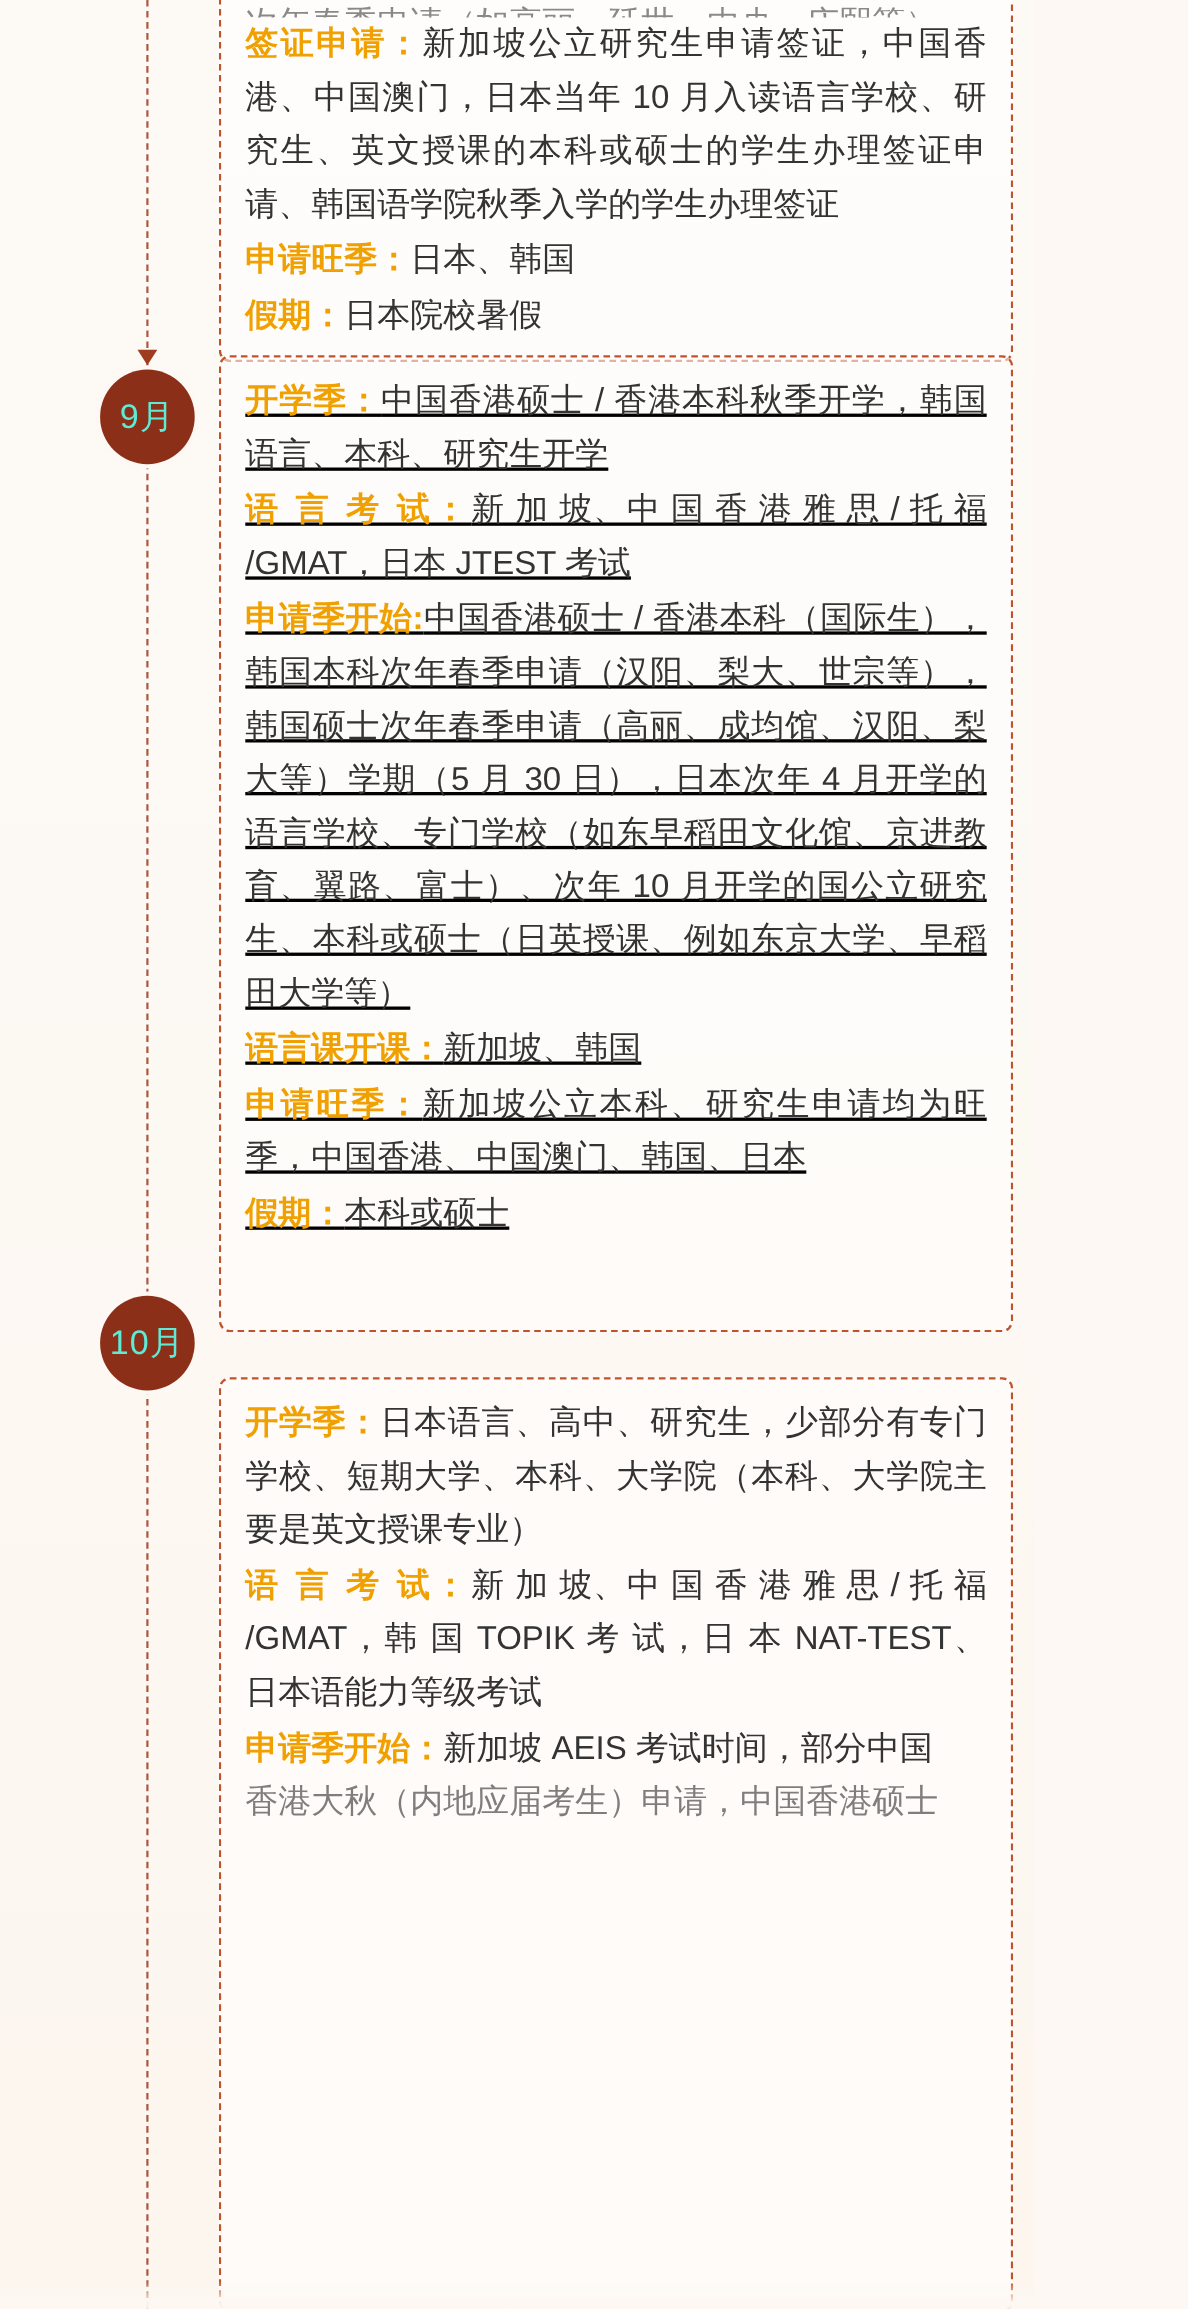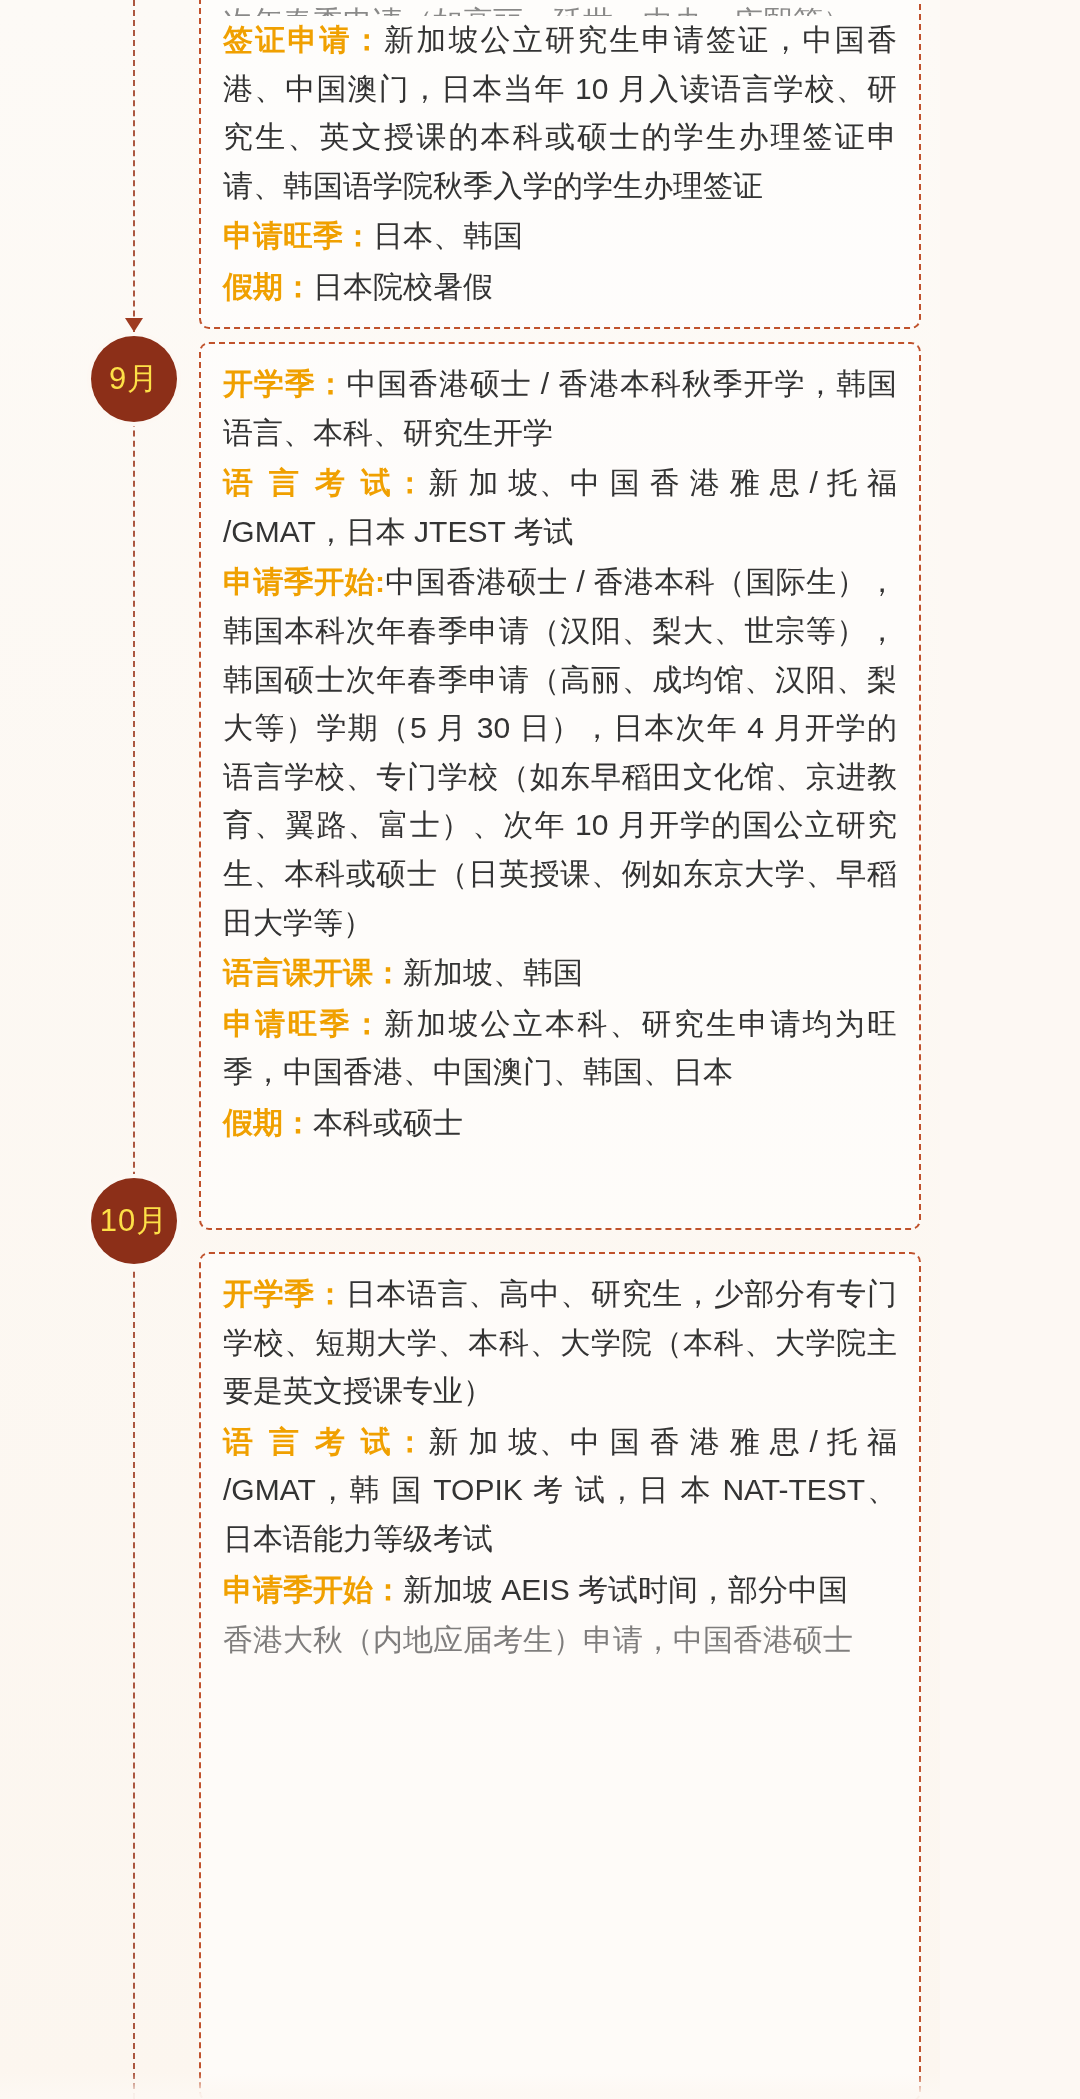--- a/index.html
+++ b/index.html
@@ -38,21 +38,21 @@
     border-left: 9px solid transparent;
     border-right: 9px solid transparent;
     border-top: 14px solid #9e3b21;
   }
   .month-badge {
     position: absolute;
     width: 86px;
     height: 86px;
     border-radius: 50%;
     background: #8c2f18;
-    color: #fde047;
+    color: #5eead4;
     font-size: 31px;
     display: flex;
     align-items: center;
     justify-content: center;
     left: 91px;
     letter-spacing: 1px;
     box-shadow: 0 0 0 4px #fdf8f3;
   }
   .card {
     position: absolute;
@@ -127,21 +127,21 @@
       <span class="label">假期：</span><span class="txt">日本院校暑假</span>
     </p>
   </div>
 
   <div class="arrow-head" style="top:318px;"></div>
 
   <div class="month-badge" style="top:336px;">
     <span>9月</span>
   </div>
 
-  <div class="card" style="top:342px; height:888px;">
+  <div class="card" style="top:323px; height:888px;text-decoration:underline;">
     <p class="entry">
       <span class="label">开学季：</span><span class="txt">中国香港硕士 / 香港本科秋季开学，韩国语言、本科、研究生开学</span>
     </p>
     <p class="entry">
       <span class="label spread">语 言 考 试：</span><span class="txt">新 加 坡、中 国 香 港 雅 思 / 托 福 /GMAT，日本 JTEST 考试</span>
     </p>
     <p class="entry">
       <span class="label">申请季开始:</span><span class="txt">中国香港硕士 / 香港本科（国际生），韩国本科次年春季申请（汉阳、梨大、世宗等），韩国硕士次年春季申请（高丽、成均馆、汉阳、梨大等）学期（5 月 30 日），日本次年 4 月开学的语言学校、专门学校（如东早稻田文化馆、京进教育、翼路、富士）、次年 10 月开学的国公立研究生、本科或硕士（日英授课、例如东京大学、早稻田大学等）</span>
     </p>
     <p class="entry">
@@ -164,17 +164,17 @@
   <div class="card" style="top:1252px; height:850px; overflow:hidden;">
     <p class="entry">
       <span class="label">开学季：</span><span class="txt">日本语言、高中、研究生，少部分有专门学校、短期大学、本科、大学院（本科、大学院主要是英文授课专业）</span>
     </p>
     <p class="entry">
       <span class="label spread">语 言 考 试：</span><span class="txt">新 加 坡、中 国 香 港 雅 思 / 托 福 /GMAT，韩 国 TOPIK 考 试，日 本 NAT-TEST、日本语能力等级考试</span>
     </p>
     <p class="entry">
       <span class="label">申请季开始：</span><span class="txt">新加坡 AEIS 考试时间，部分中国</span>
     </p>
-    <p class="entry" style="opacity:.6;">香港大秋（内地应届考生）申请，中国香港硕士</p>
+    <p class="entry" style="opacity:.6;font-family:Liberation Mono, monospace;">香港大秋（内地应届考生）申请，中国香港硕士</p>
   </div>
 
   <div class="clip-bottom-fade"></div>
 </div>
 
 </body></html>

